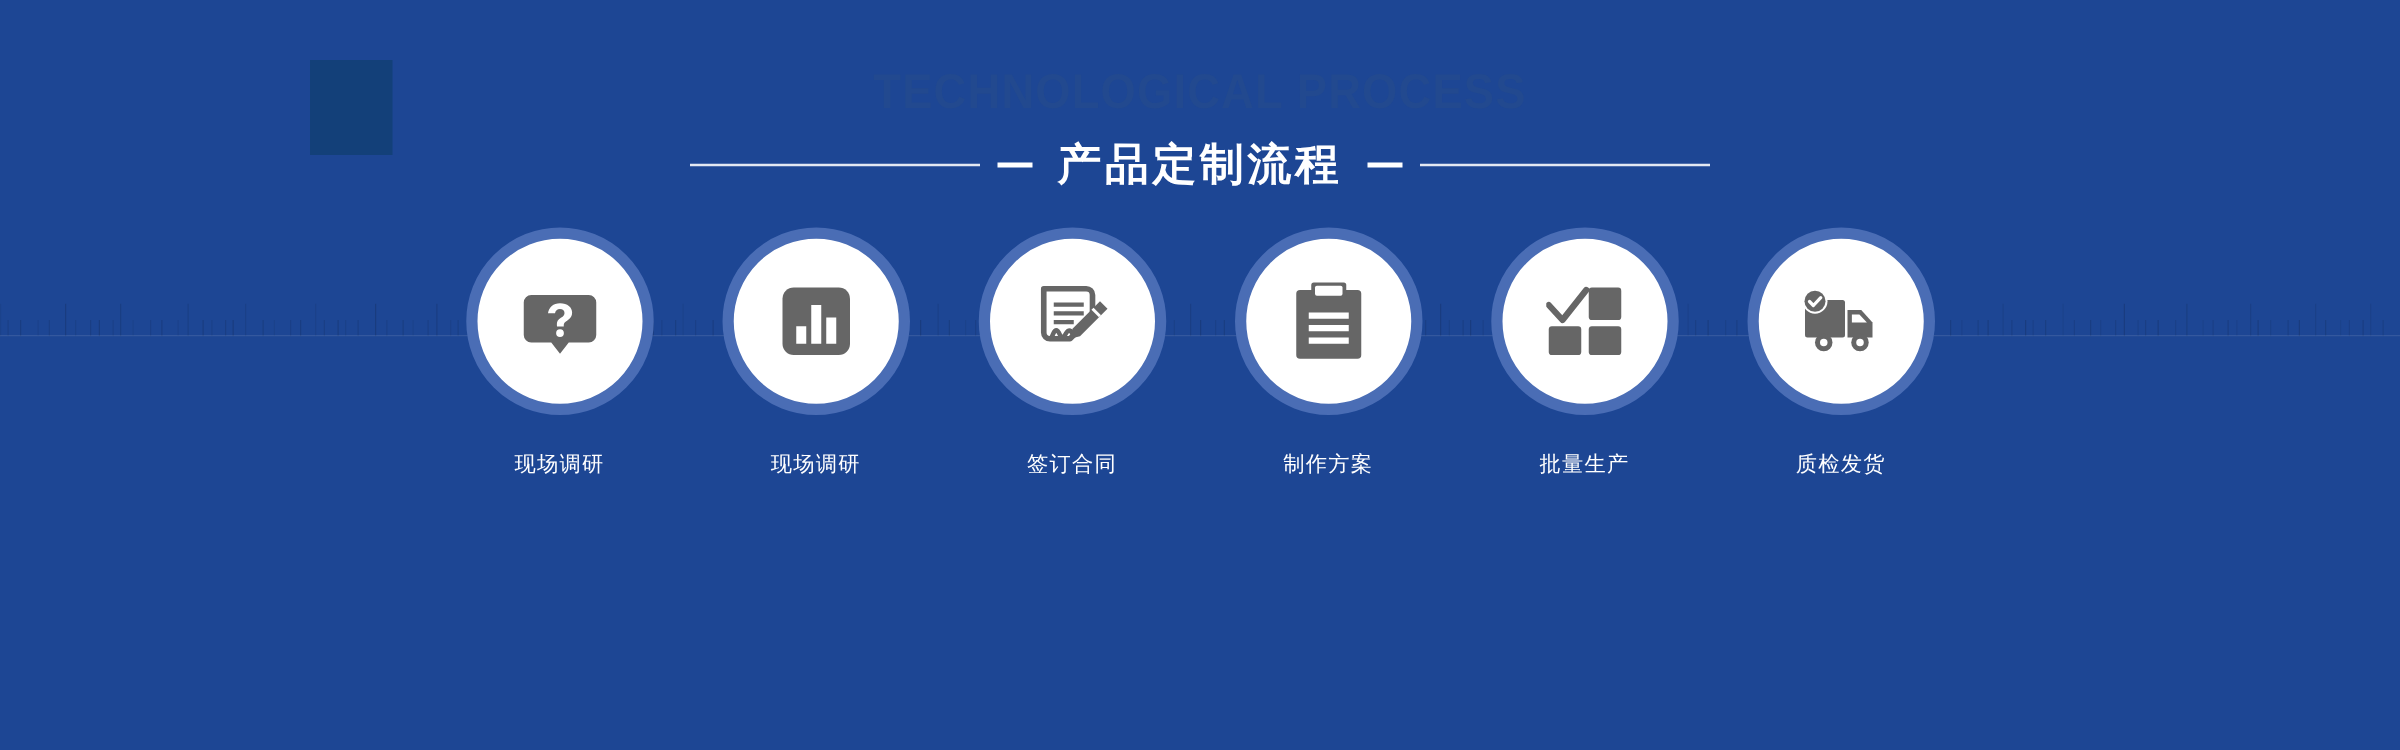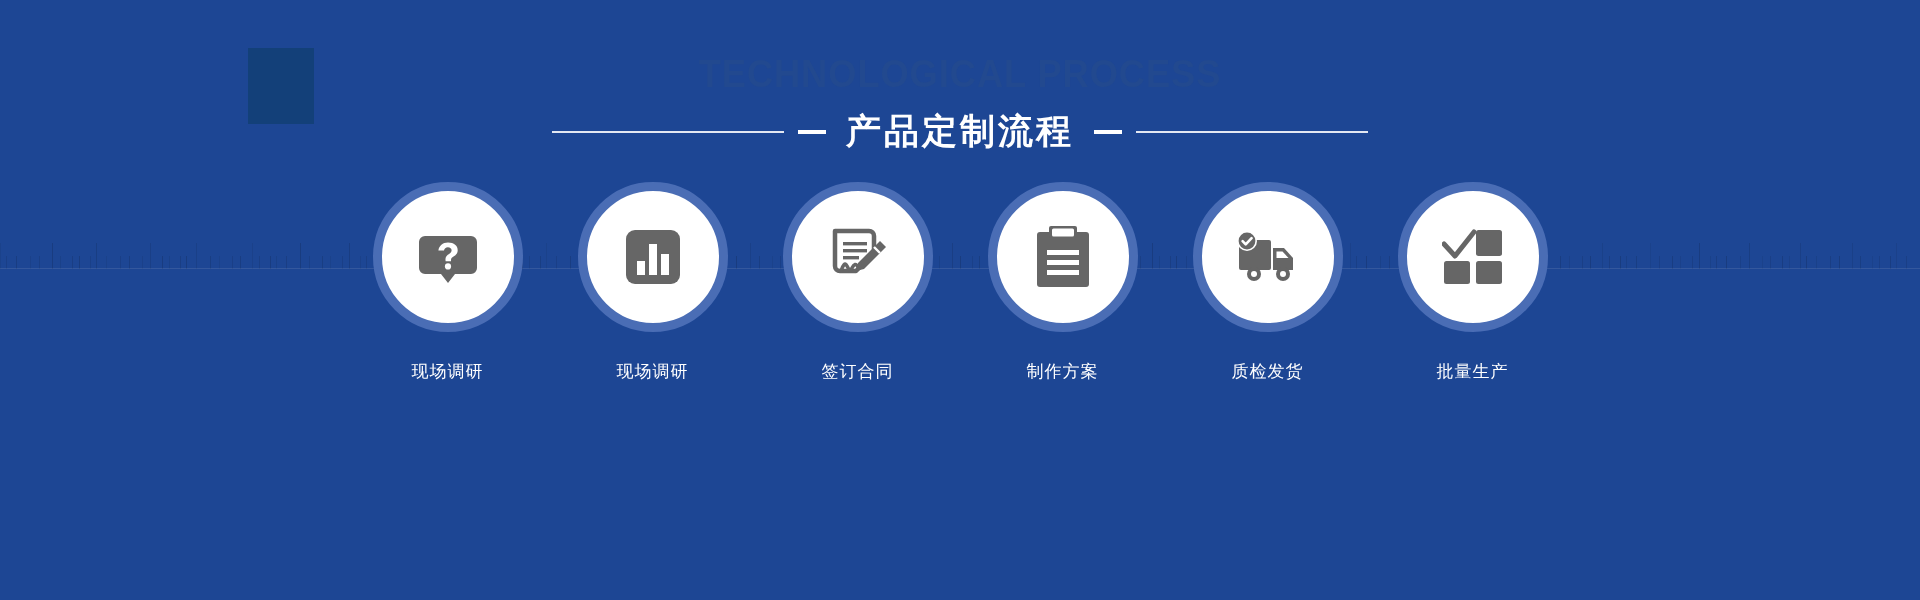--- a/index.html
+++ b/index.html
@@ -415,46 +415,46 @@
             <rect x="12" y="45" width="32" height="5" fill="#ffffff"></rect>
           </svg>
         </span>
       </div>
       <div class="step-label">制作方案</div>
     </div>
 
     <div class="step">
       <div class="bubble">
         <span>
+          <svg width="62" height="58" viewBox="0 0 62 58" fill="#666666">
+            <path d="M2 16 L13 28 L32 4" fill="none" stroke="#666666" stroke-width="5" stroke-linecap="round" stroke-linejoin="round"></path>
+            <rect x="34" y="2" width="26" height="26" rx="2.5"></rect>
+            <rect x="2" y="33" width="26" height="23" rx="2.5"></rect>
+            <rect x="34" y="33" width="26" height="23" rx="2.5"></rect>
+          </svg>
+        </span>
+      </div>
+      <div class="step-label">批量生产</div>
+    </div>
+
+    <div class="step">
+      <div class="bubble">
+        <span>
           <svg width="66" height="54" viewBox="0 0 66 54" fill="#666666">
             <rect x="4" y="10" width="32" height="30" rx="2"></rect>
             <path d="M38 18h11l9 10v12H38z"></path>
             <path d="M41.5 21.5h6l6 6.5h-12z" fill="#ffffff"></path>
             <circle cx="19" cy="44" r="7" fill="#666666"></circle>
             <circle cx="19" cy="44" r="3" fill="#ffffff"></circle>
             <circle cx="48" cy="44" r="7" fill="#666666"></circle>
             <circle cx="48" cy="44" r="3" fill="#ffffff"></circle>
             <circle cx="12" cy="11" r="10" fill="#ffffff"></circle>
             <circle cx="12" cy="11" r="8.4" fill="#666666"></circle>
             <path d="M7.6 11.2l3.1 3.2 5.9-6.3" fill="none" stroke="#ffffff" stroke-width="2.6" stroke-linecap="round" stroke-linejoin="round"></path>
           </svg>
         </span>
       </div>
       <div class="step-label">质检发货</div>
     </div>
 
-    <div class="step">
-      <div class="bubble">
-        <span>
-          <svg width="62" height="58" viewBox="0 0 62 58" fill="#666666">
-            <path d="M2 16 L13 28 L32 4" fill="none" stroke="#666666" stroke-width="5" stroke-linecap="round" stroke-linejoin="round"></path>
-            <rect x="34" y="2" width="26" height="26" rx="2.5"></rect>
-            <rect x="2" y="33" width="26" height="23" rx="2.5"></rect>
-            <rect x="34" y="33" width="26" height="23" rx="2.5"></rect>
-          </svg>
-        </span>
-      </div>
-      <div class="step-label">批量生产</div>
-    </div>
-
 
   </div>
 </div>
 
 </body></html>

